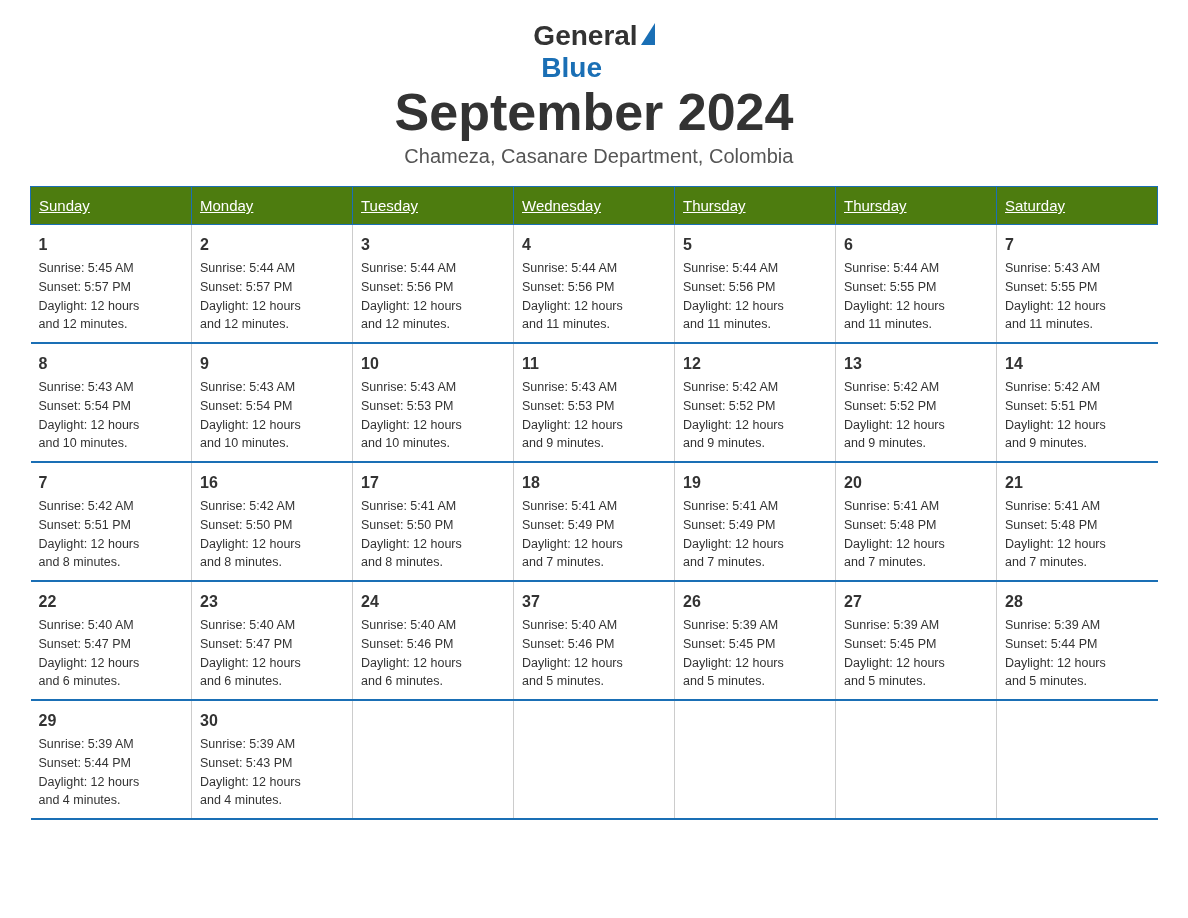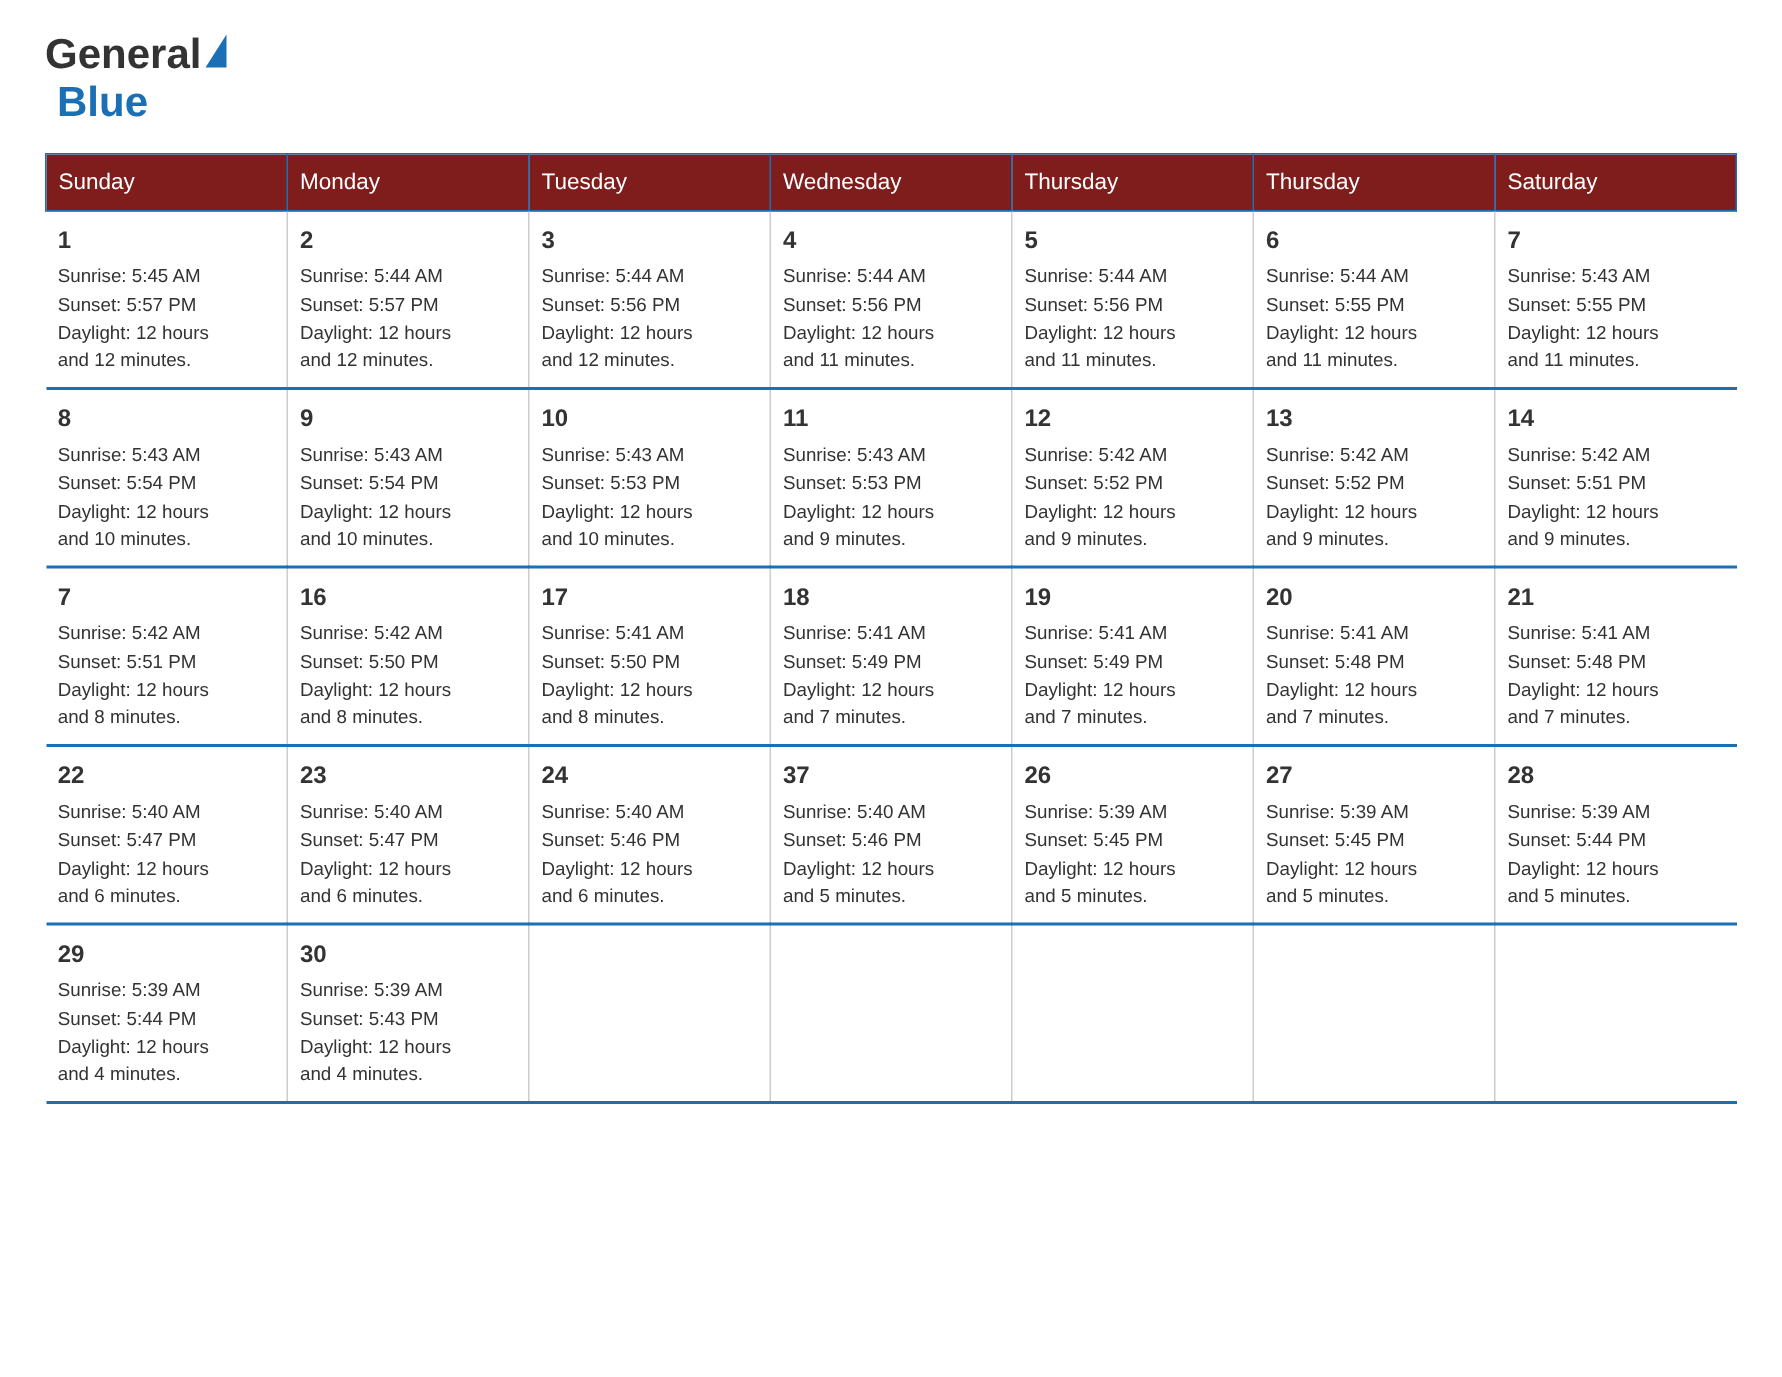--- a/index.html
+++ b/index.html
@@ -7,20 +7,21 @@
       font-family: Arial, sans-serif;
       background: #fff;
       padding: 20px 30px;
       color: #333;
     }
     .header {
       display: flex;
       justify-content: space-between;
       align-items: center;
       margin-bottom: 18px;
+      flex-direction: column;
     }
     .logo {
       display: flex;
       flex-direction: column;
       align-items: flex-start;
     }
     .logo-text {
       display: flex;
       align-items: center;
     }
@@ -56,22 +57,23 @@
       font-size: 20px;
       color: #555;
       margin-top: 4px;
     }
     table {
       width: 100%;
       border-collapse: collapse;
       table-layout: fixed;
     }
     thead tr {
-      background-color: #7f1d1d;
+      background-color: #4d7c0f;
       color: #fff;
+      text-decoration: underline;
     }
     thead th {
       padding: 10px 8px;
       font-size: 15px;
       font-weight: normal;
       text-align: left;
       border: 1px solid #1a6fb5;
     }
     tbody tr {
       border-bottom: 2px solid #1a6fb5;
@@ -102,20 +104,24 @@
 </head>
 <body>
 
 <div class="header">
   <div class="logo">
     <div class="logo-text">
       <span class="logo-general">General</span>
       <div class="logo-triangle"></div>
     </div>
     <span class="logo-blue">Blue</span>
+  </div>
+  <div class="title-block">
+    <div class="month-title">September 2024</div>
+    <div class="location-title">Chameza, Casanare Department, Colombia</div>
   </div>
 </div>
 
 <table>
   <thead>
     <tr>
     <th>Sunday</th>
         <th>Monday</th>
         <th>Tuesday</th>
         <th>Wednesday</th>

